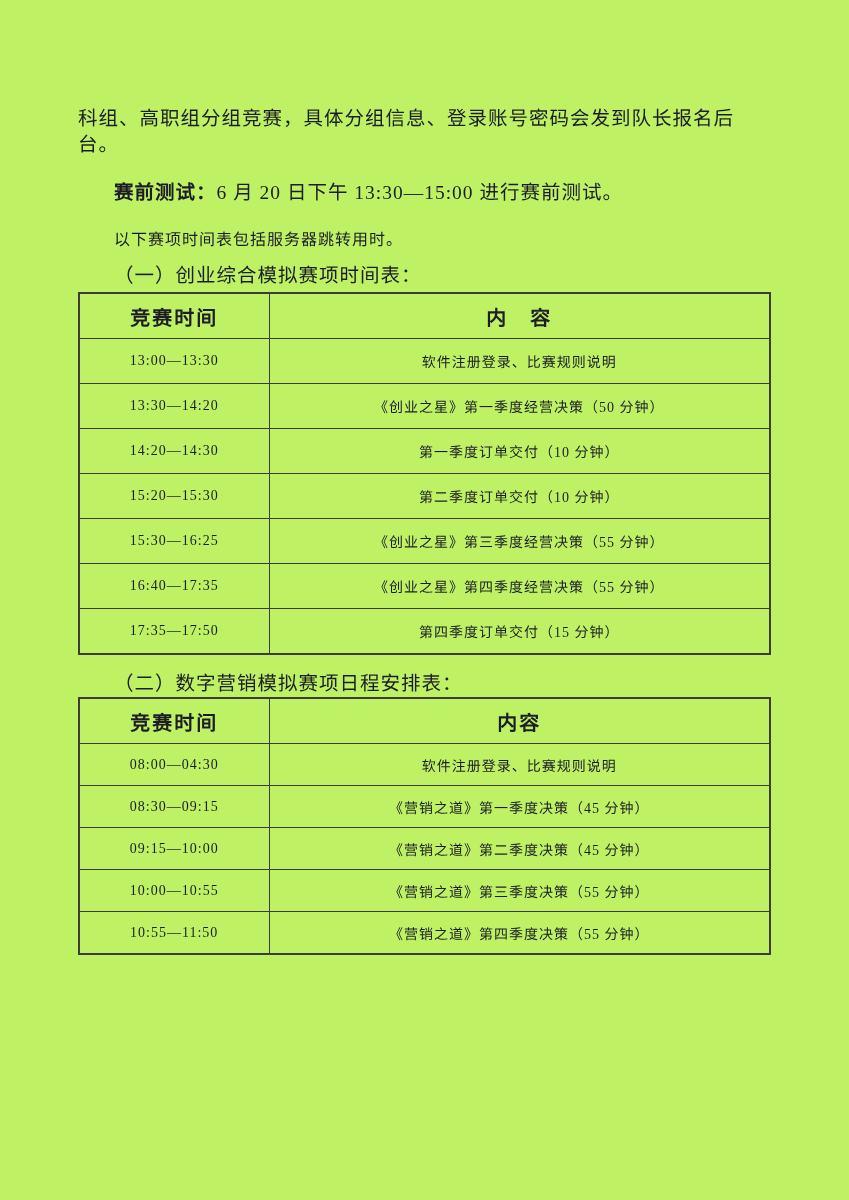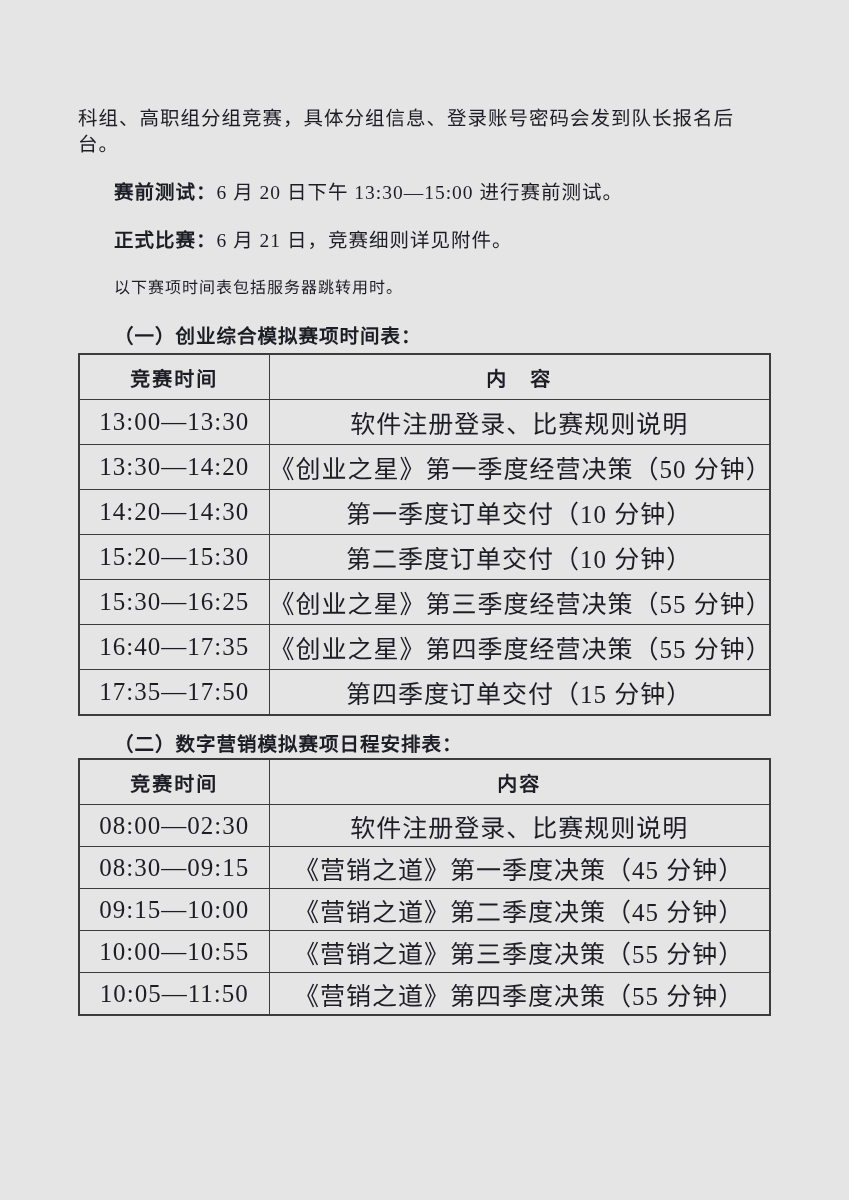--- a/index.html
+++ b/index.html
@@ -5,21 +5,21 @@
   html, body {
     margin: 0;
     padding: 0;
     background: #ffffff;
   }
   .page {
     position: relative;
     width: 849px;
     height: 1200px;
     margin: 0 auto;
-    background: #e5e5e5;
+    background: #bef264;
     color: #1d1d26;
     font-family: "Liberation Serif", "DejaVu Serif", serif;
     overflow: hidden;
     box-sizing: border-box;
   }
   .content {
     padding: 106px 78px 0 78px;
     box-sizing: border-box;
   }
   .intro {
@@ -40,25 +40,25 @@
     text-align: center;
   }
   .note-line {
     margin: 21px 0 0 0;
     font-size: 16px;
     line-height: 26px;
     letter-spacing: 1px;
     padding-left: 36px;
   }
   .section-heading {
-    margin: 23px 0 0 0;
+    margin: 10px 0 0 0;
     font-size: 19.5px;
     line-height: 26px;
     letter-spacing: 1px;
-    font-weight: bold;
+    font-weight: normal;
     padding-left: 36px;
   }
   .section-heading.second {
     margin-top: 16px;
   }
   table.schedule {
     border-collapse: collapse;
     width: 693px;
     margin-top: 3px;
     table-layout: fixed;
@@ -75,21 +75,21 @@
   table.schedule th {
     font-size: 20px;
     font-weight: bold;
     letter-spacing: 2px;
     height: 44px;
     text-align: center;
     vertical-align: middle;
     padding: 0;
   }
   table.schedule td {
-    font-size: 25px;
+    font-size: 14px;
     letter-spacing: 1px;
     height: 44px;
     text-align: center;
     vertical-align: middle;
     padding: 0;
   }
   table.schedule.second td {
     height: 41px;
   }
   col.col-time { width: 190px; }
@@ -97,21 +97,20 @@
 </head>
 <body>
 
 <div class="page">
   <div class="content">
 
     <p class="intro">科组、高职组分组竞赛，具体分组信息、登录账号密码会发到队长报名后台。</p>
 
     <p class="para"><span class="label">赛前测试：</span><span>6 月 20 日下午 13:30—15:00 进行赛前测试。</span></p>
 
-    <p class="para"><span class="label">正式比赛：</span><span>6 月 21 日，竞赛细则详见附件。</span></p>
 
     <p class="note-line">以下赛项时间表包括服务器跳转用时。</p>
 
     <p class="section-heading">（一）创业综合模拟赛项时间表：</p>
 
     <table class="schedule">
       <colgroup>
         <col class="col-time">
         <col class="col-content">
       </colgroup>
@@ -161,36 +160,36 @@
         <col class="col-content">
       </colgroup>
       <thead>
         <tr>
           <th>竞赛时间</th>
           <th>内容</th>
         </tr>
       </thead>
       <tbody>
           <tr>
-            <td>08:00—02:30</td>
+            <td>08:00—04:30</td>
             <td>软件注册登录、比赛规则说明</td>
           </tr>
           <tr>
             <td>08:30—09:15</td>
             <td>《营销之道》第一季度决策（45 分钟）</td>
           </tr>
           <tr>
             <td>09:15—10:00</td>
             <td>《营销之道》第二季度决策（45 分钟）</td>
           </tr>
           <tr>
             <td>10:00—10:55</td>
             <td>《营销之道》第三季度决策（55 分钟）</td>
           </tr>
           <tr>
-            <td>10:05—11:50</td>
+            <td>10:55—11:50</td>
             <td>《营销之道》第四季度决策（55 分钟）</td>
           </tr>
         </tbody>
     </table>
 
   </div>
 </div>
 
 </body></html>

